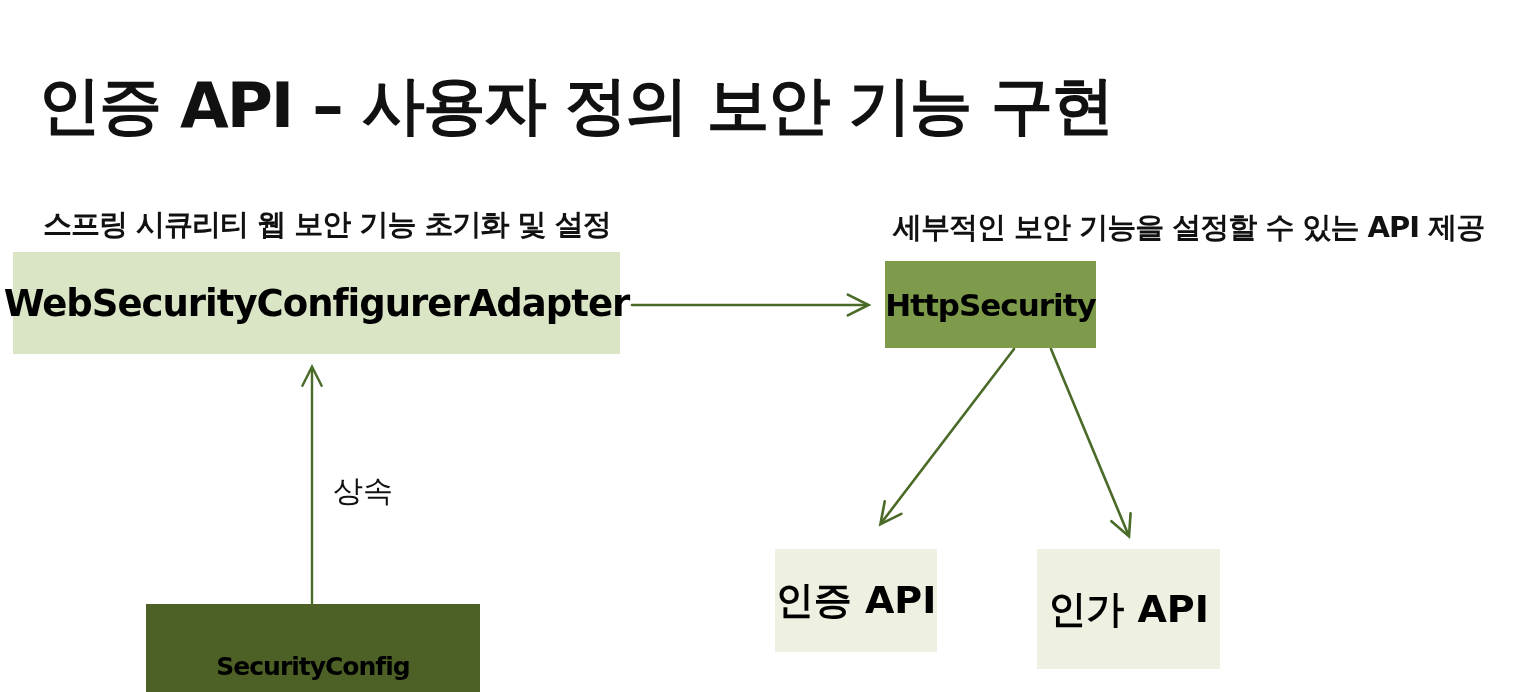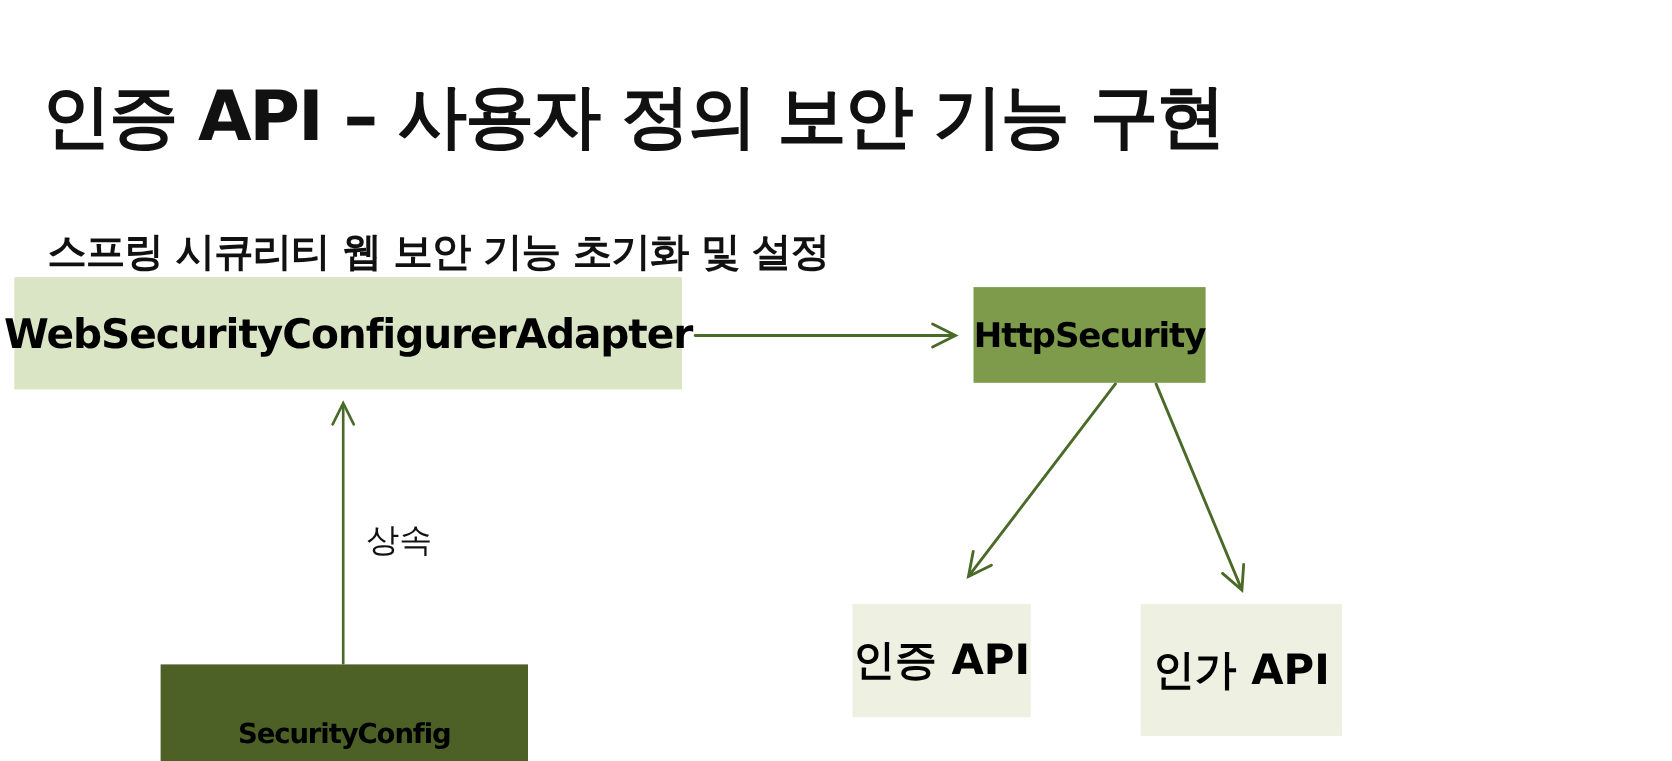--- a/index.html
+++ b/index.html
@@ -28,21 +28,21 @@
   .title{
     position:absolute;
     left:38px;top:16px;
     font-size:63px;
     font-weight:bold;
     letter-spacing:-2px;
     white-space:nowrap;
   }
   .caption{
     position:absolute;
-    font-size:36px;
+    font-size:29px;
     font-weight:600;
     letter-spacing:-1px;
     white-space:nowrap;
   }
   .caption.left-caption{left:43px;top:158px;}
   .caption.right-caption{left:893px;top:161px;}
   .node{
     position:absolute;
     display:flex;
     align-items:center;
@@ -103,20 +103,21 @@
 </style>
 </head>
 <body>
 
 <div class="canvas">
 
   <div class="title">인증 API – 사용자 정의 보안 기능 구현</div>
 
   <div class="caption left-caption">스프링 시큐리티 웹 보안 기능 초기화 및 설정</div>
 
+  <div class="caption right-caption">세부적인 보안 기능을 설정할 수 있는 API 제공</div>
 
   <svg class="connectors" viewBox="0 0 1520 692" xmlns="http://www.w3.org/2000/svg">
     <defs>
       <marker id="chevron" markerWidth="12" markerHeight="12" refX="8" refY="5" orient="auto" markerUnits="strokeWidth">
         <path d="M1,1 L9,5 L1,9"></path>
       </marker>
     </defs>
     <g>
       <line x1="632" y1="258" x2="866" y2="258" stroke-width="2.6" marker-end="url(#chevron)"></line>
     </g>

